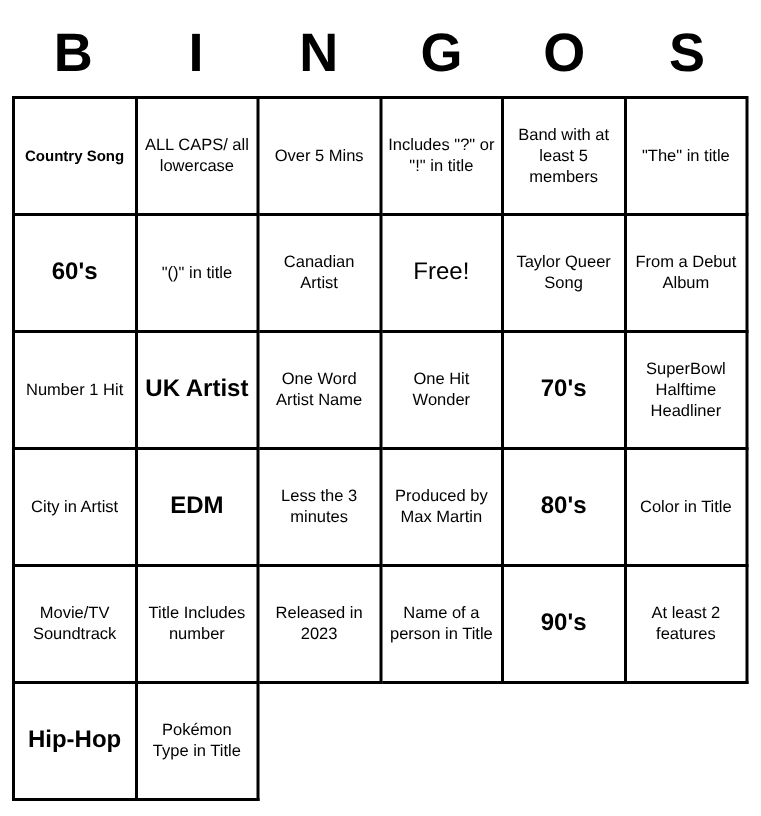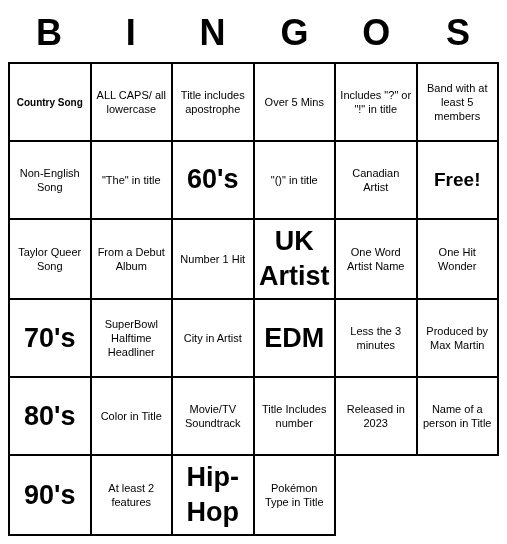--- a/index.html
+++ b/index.html
@@ -41,26 +41,27 @@
       align-items: center;
       justify-content: center;
       text-align: center;
       padding: 4px;
       font-size: 11px;
       line-height: 1.3;
       cursor: default;
       user-select: none;
     }
     .bingo-cell.free {
-      font-size: 19px;
-      font-weight: bold;
+      font-size: 16px;
+      font-weight: normal;
     }
     .bingo-cell.large-text {
-      font-size: 27px;
+      font-size: 16px;
       font-weight: bold;
+      text-align: right;
     }
     .bingo-cell.medium-text {
       font-size: 10px;
       font-weight: bold;
     }
   </style>
 </head>
 <body>
 
 <div class="bingo-card">
@@ -68,25 +69,23 @@
   <div class="bingo-letter">B</div>
       <div class="bingo-letter">I</div>
       <div class="bingo-letter">N</div>
       <div class="bingo-letter">G</div>
       <div class="bingo-letter">O</div>
       <div class="bingo-letter">S</div>
     </div>
   <div class="bingo-grid">
   <div class="bingo-cell medium-text">Country Song</div>
       <div class="bingo-cell">ALL CAPS/ all lowercase</div>
-      <div class="bingo-cell">Title includes apostrophe</div>
       <div class="bingo-cell">Over 5 Mins</div>
       <div class="bingo-cell">Includes "?" or "!" in title</div>
       <div class="bingo-cell">Band with at least 5 members</div>
-      <div class="bingo-cell">Non-English Song</div>
       <div class="bingo-cell">"The" in title</div>
       <div class="bingo-cell large-text">60's</div>
       <div class="bingo-cell">"()" in title</div>
       <div class="bingo-cell">Canadian Artist</div>
       <div class="bingo-cell free">Free!</div>
       <div class="bingo-cell">Taylor Queer Song</div>
       <div class="bingo-cell">From a Debut Album</div>
       <div class="bingo-cell">Number 1 Hit</div>
       <div class="bingo-cell large-text">UK Artist</div>
       <div class="bingo-cell">One Word Artist Name</div>

